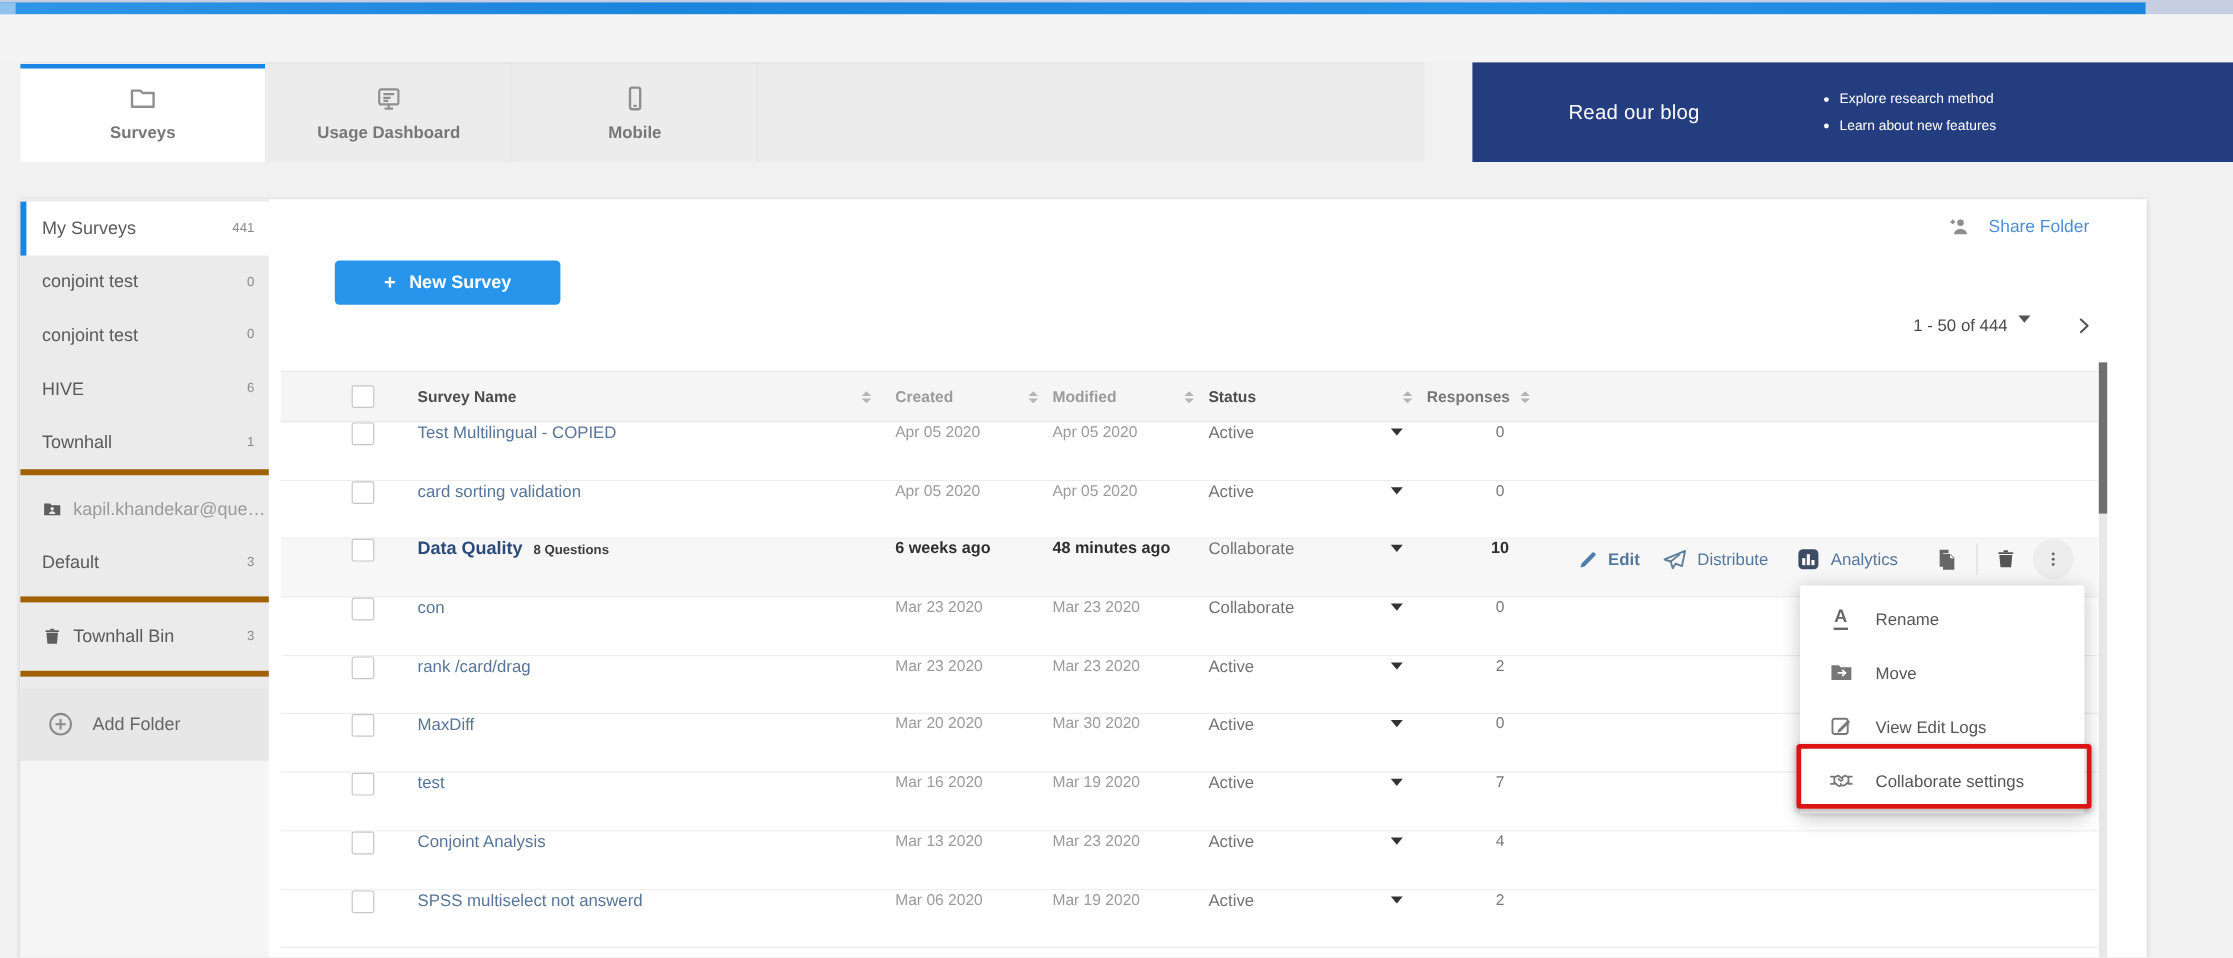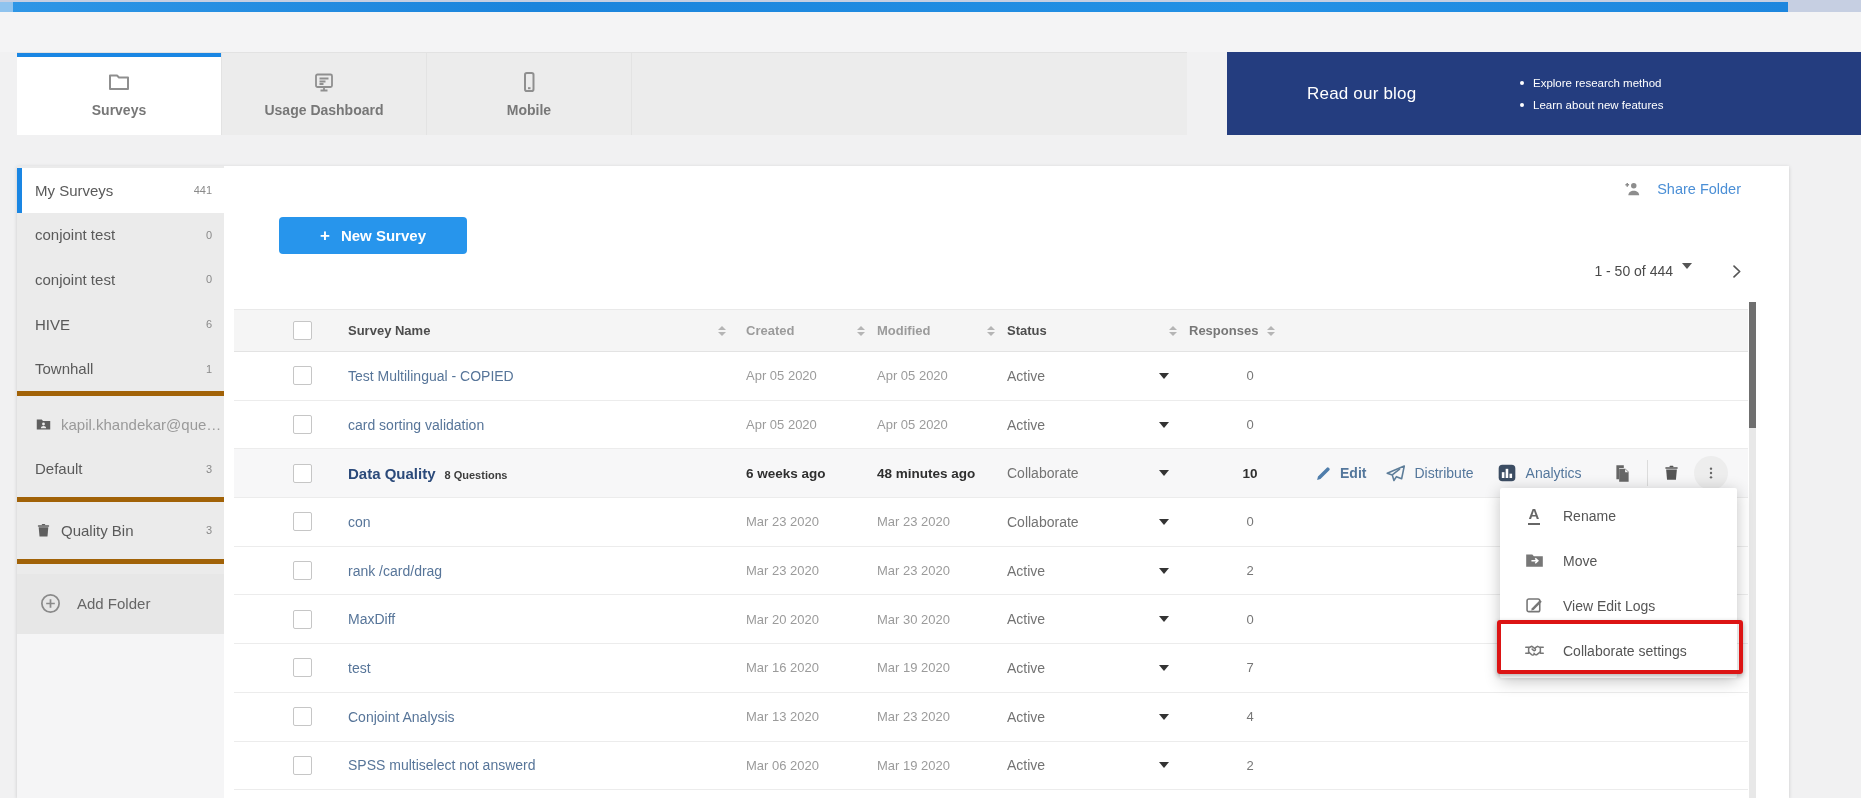--- a/index.html
+++ b/index.html
@@ -55,21 +55,21 @@
   .share-folder .sf-label{color:#4b8fd6;font-size:14.5px;}
   .pagination{position:absolute;right:44px;top:97px;display:flex;align-items:flex-start;}
   .pagination .range{font-size:14px;color:#4a4a4a;}
   .caret-down{width:0;height:0;border-left:5px solid transparent;border-right:5px solid transparent;border-top:6px solid #555;margin-left:9px;cursor:pointer;}
   .pg-next{margin-left:36px;display:flex;color:#555;cursor:pointer;}
   .pg-next svg{width:17px;height:17px;}
 
   
   .table{position:absolute;left:10px;top:143px;right:41px;}
   .thead{height:43px;background:#f5f5f5;border-top:1px solid #e9e9e9;border-bottom:1px solid #e3e3e3;display:flex;align-items:center;font-size:13px;font-weight:bold;color:#4d4d4d;box-sizing:border-box;}
-  .trow{height:48.7px;border-bottom:1px solid #ececec;display:flex;align-items:center;background:#fff;box-sizing:border-box;}
+  .trow{height:48.7px;border-bottom:1px solid #ececec;display:flex;align-items:flex-start;background:#fff;box-sizing:border-box;}
   .trow.hl{background:#f7f7f8;}
   .cell{flex:none;box-sizing:border-box;}
   .c-cb{width:114px;padding-left:59px;display:flex;align-items:center;}
   .c-name{width:398px;display:flex;align-items:baseline;}
   .c-created{width:131px;}
   .c-modified{width:130px;}
   .c-status{width:178px;display:flex;align-items:center;}
   .c-resp{width:130px;text-align:center;}
   .c-actions{flex:1;display:flex;align-items:center;}
   .thead .c-name{padding-right:20px;}
@@ -222,21 +222,21 @@
           </div>
           <div class="side-group g3">
             <div class="side-item">
     <span class="si-icon">
                 <svg viewBox="0 0 24 24" fill="currentColor">
                   <path d="M5.2 7.5h13.6l-1.2 13H6.4z"></path>
                   <rect x="4" y="4.6" width="16" height="2" rx="1"></rect>
                   <rect x="9.5" y="2.7" width="5" height="2" rx="1"></rect>
                 </svg>
               </span>
-    <span class="si-label">Quality Bin</span>
+    <span class="si-label">Townhall Bin</span>
     <span class="count">3</span>
   </div>
           </div>
           <div class="side-spacer"></div>
         </div>
       <div class="add-folder" id="add-folder">
         <span class="af-icon">
             <svg viewBox="0 0 24 24" fill="none" stroke="currentColor" stroke-width="1.8">
               <circle cx="12" cy="12" r="9"></circle>
               <path d="M12 7.5v9M7.5 12h9"></path>

